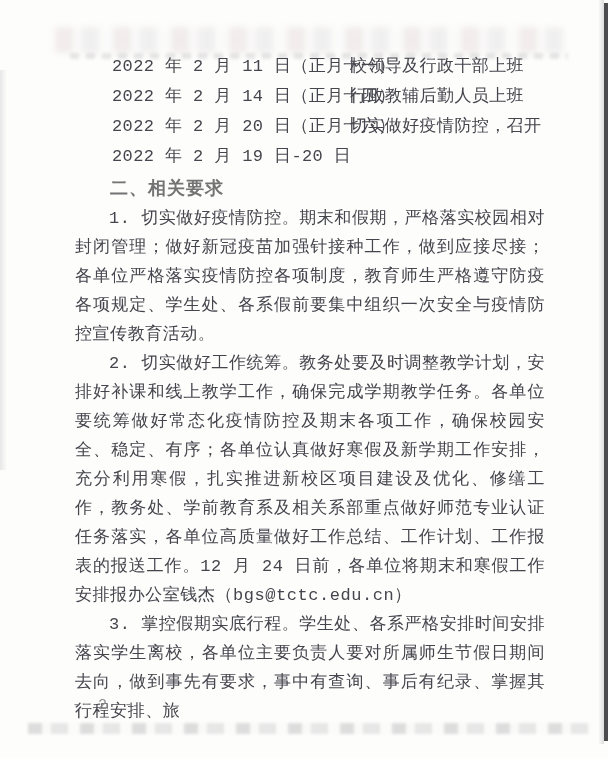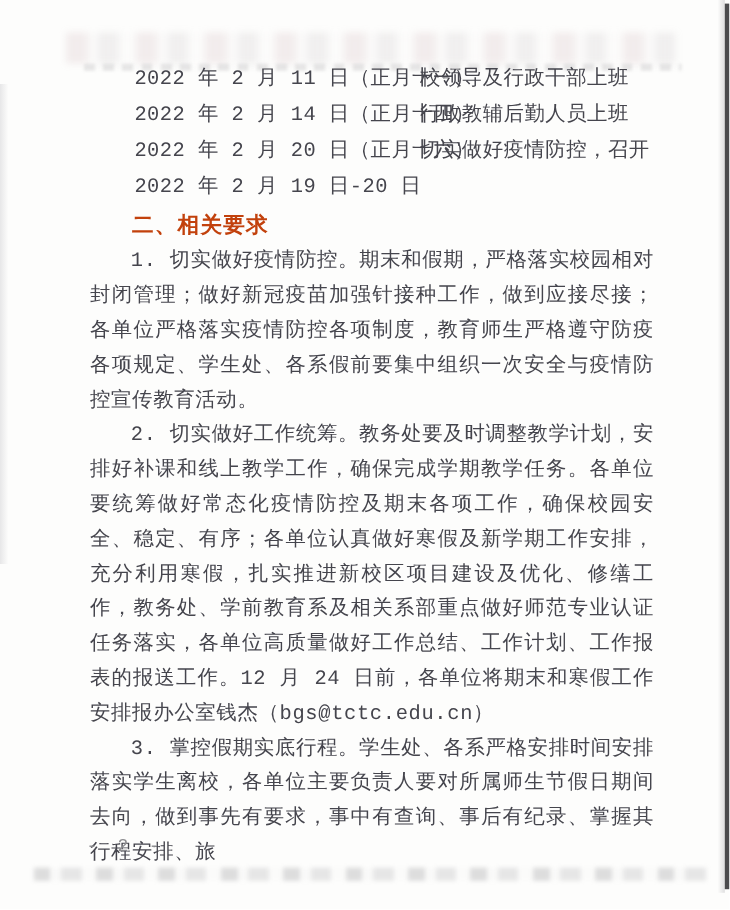--- a/index.html
+++ b/index.html
@@ -66,21 +66,21 @@
   .sdate.wide   { width: 238px; }
   .sdate.narrow { width: 190px; }
   .sdesc { flex: 1; }
   .sdesc .cont { display: block; text-indent: 2.2em; }
 
   .heading {
     margin-top: 2px;
     font-size: 18px;
     line-height: 30px;
     font-weight: bold;
-    color: #c2410c;
+    color: #737373;
     padding-left: 35px;
     letter-spacing: 1px;
   }
 
   .para {
     margin: 0;
     font-size: 17px;
     line-height: 29px;
     letter-spacing: 0.55px;
     text-align: justify;

